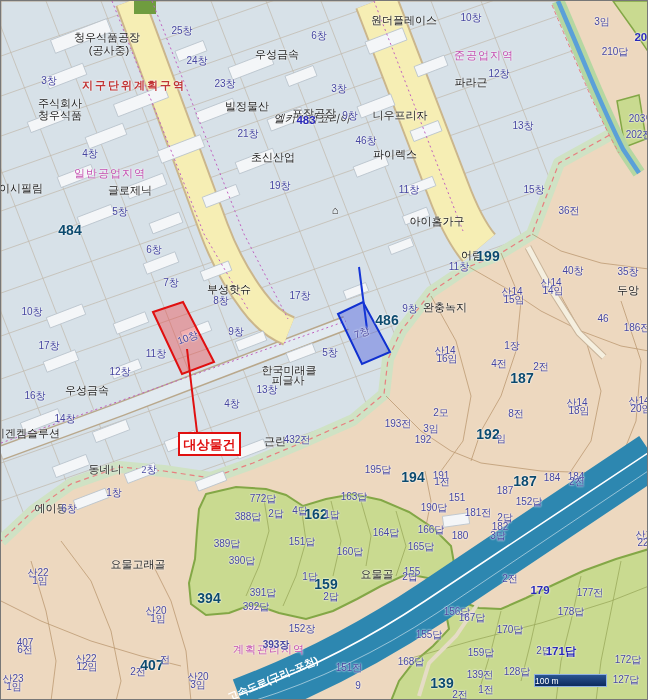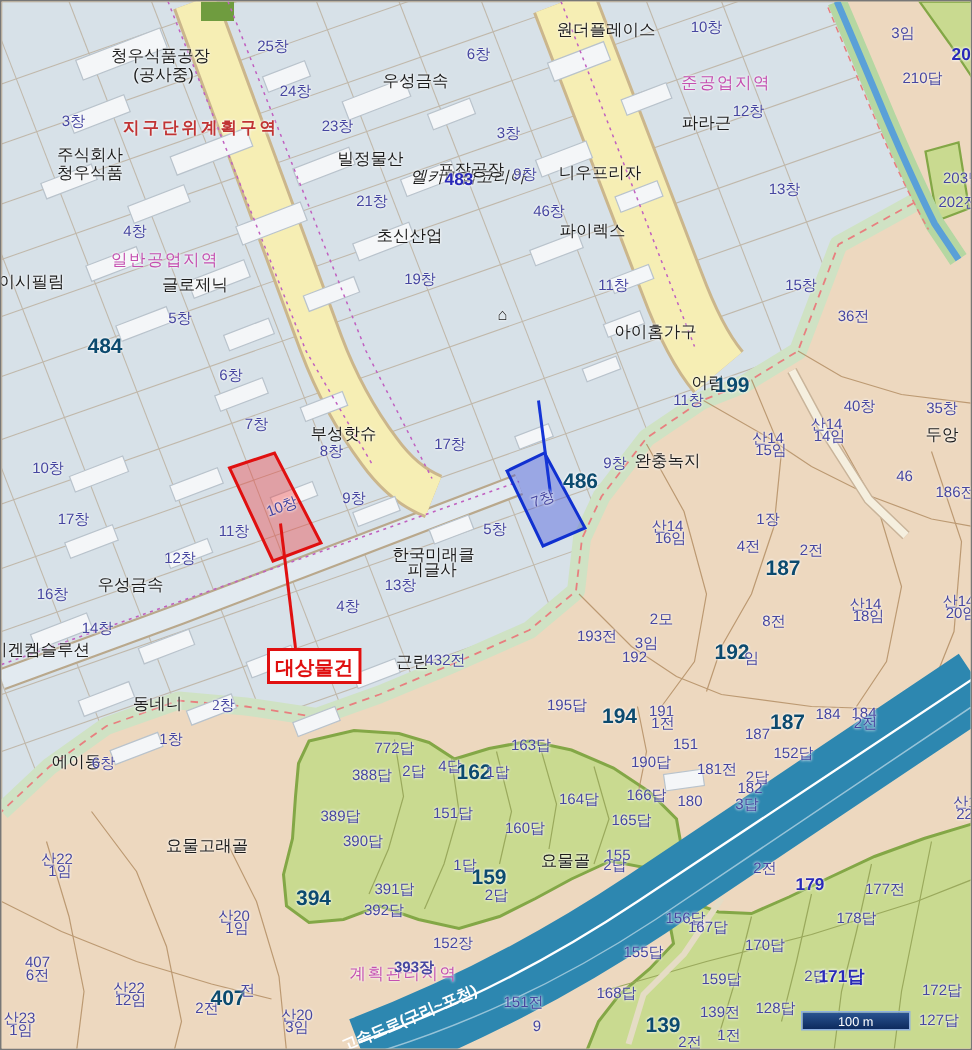--- a/index.html
+++ b/index.html
@@ -16,21 +16,21 @@
   .red{font-size:11px;font-weight:bold;color:#c03333;letter-spacing:2px;}
   .road{font-size:10.5px;font-weight:bold;color:#ffffff;text-shadow:none;}
   #std-callout{position:absolute;left:300px;top:212px;width:117px;height:54px;background:#1535d6;
       color:#fff;text-align:center;font-size:11px;font-weight:bold;line-height:14px;padding-top:6px;
       box-sizing:border-box;z-index:30;}
   #subject-callout{position:absolute;left:177px;top:431px;width:63px;height:24px;background:#fff;
       border:2px solid #e01010;color:#e01010;font-size:13px;font-weight:bold;text-align:center;
       line-height:22px;box-sizing:border-box;z-index:30;}
   #scalebar{position:absolute;left:533px;top:673px;width:73px;height:13px;
       background:linear-gradient(#2a5491,#0d2a5e);border:1px solid #8fb0e0;color:#fff;
-      font-size:8.5px;text-align:center;line-height:12px;z-index:30;box-sizing:border-box;}
+      font-size:8.5px;text-align:left;line-height:12px;z-index:30;box-sizing:border-box;}
 </style>
 </head>
 <body>
 
 <div id="map">
 <svg id="base" width="648" height="700" viewBox="0 0 648 700">
   <defs>
     <clipPath id="indclip">
       <polygon points="0,0 556,0 566,28 585,70 602,105 616,130 558,162 531,233 495,255 467,266 430,291 400,330 387,358 383,393 352,419 300,442 252,462 210,478 163,470 118,466 70,483 32,510 0,540"></polygon>
     </clipPath>

